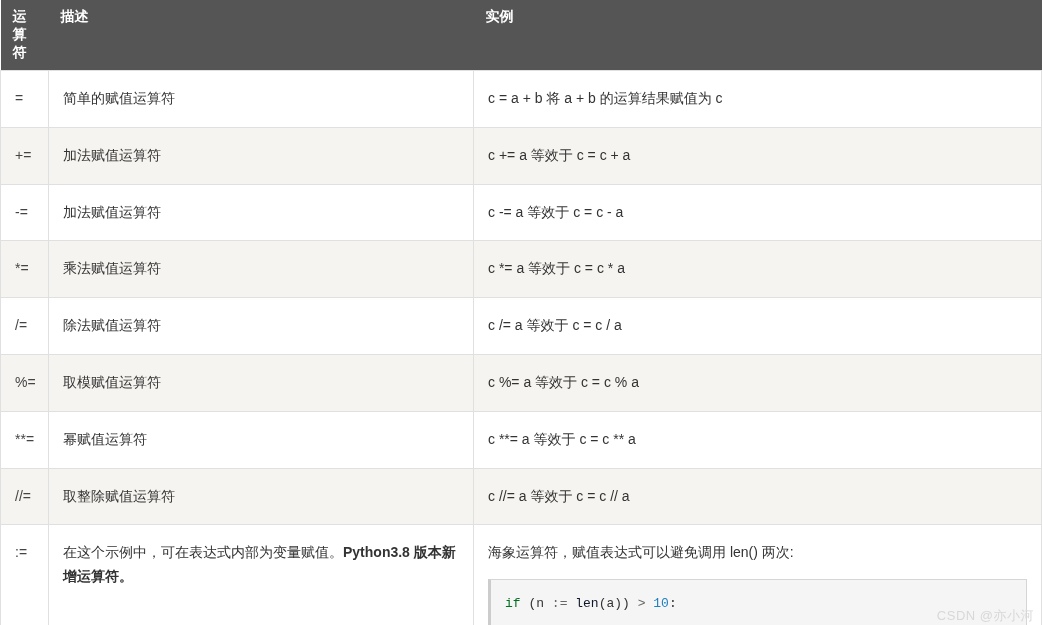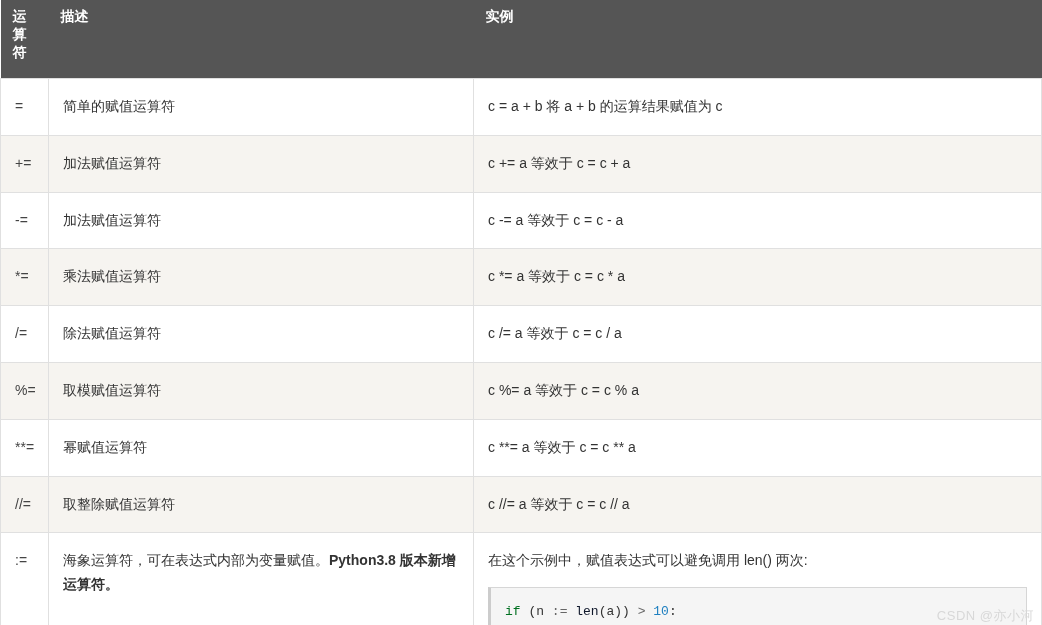--- a/index.html
+++ b/index.html
@@ -14,21 +14,21 @@
   table {
     width: 100%;
     border-collapse: collapse;
     table-layout: fixed;
   }
   th {
     background: #555;
     color: #fff;
     text-align: left;
     font-weight: 700;
-    padding: 8px 12px 16px 12px;
+    padding: 8px 12px 8px 12px;
     vertical-align: top;
     font-size: 14px;
     margin-top: 10px;
   }
   td {
     border: 1px solid #e0e0e0;
     padding: 16px 14px;
     vertical-align: top;
     color: #333;
     line-height: 1.7;
@@ -119,24 +119,24 @@
       <td>c **= a 等效于 c = c ** a</td>
     </tr>
     <tr class="alt">
       <td class="op">//=</td>
       <td>取整除赋值运算符</td>
       <td>c //= a 等效于 c = c // a</td>
     </tr>
     <tr>
       <td class="op">:=</td>
       <td>
-        <span>海象运算符，可在表达式内部为变量赋值。</span><b>Python3.8 版本新增运算符。</b>
+        <span>在这个示例中，可在表达式内部为变量赋值。</span><b>Python3.8 版本新增运算符。</b>
       </td>
       <td>
-        <div>在这个示例中，赋值表达式可以避免调用 len() 两次:</div>
+        <div>海象运算符，赋值表达式可以避免调用 len() 两次:</div>
         <div class="code-block"><span class="kw">if</span><span class="pn"> (n </span><span class="op2">:=</span><span class="call"> len</span><span class="pn">(a)) </span><span class="op2">&gt;</span><span> </span><span class="num">10</span><span class="pn">:</span>
 </div>
       </td>
     </tr>
   </tbody>
 </table>
 
 <div class="watermark">CSDN @亦小河</div>
 
 </body></html>

